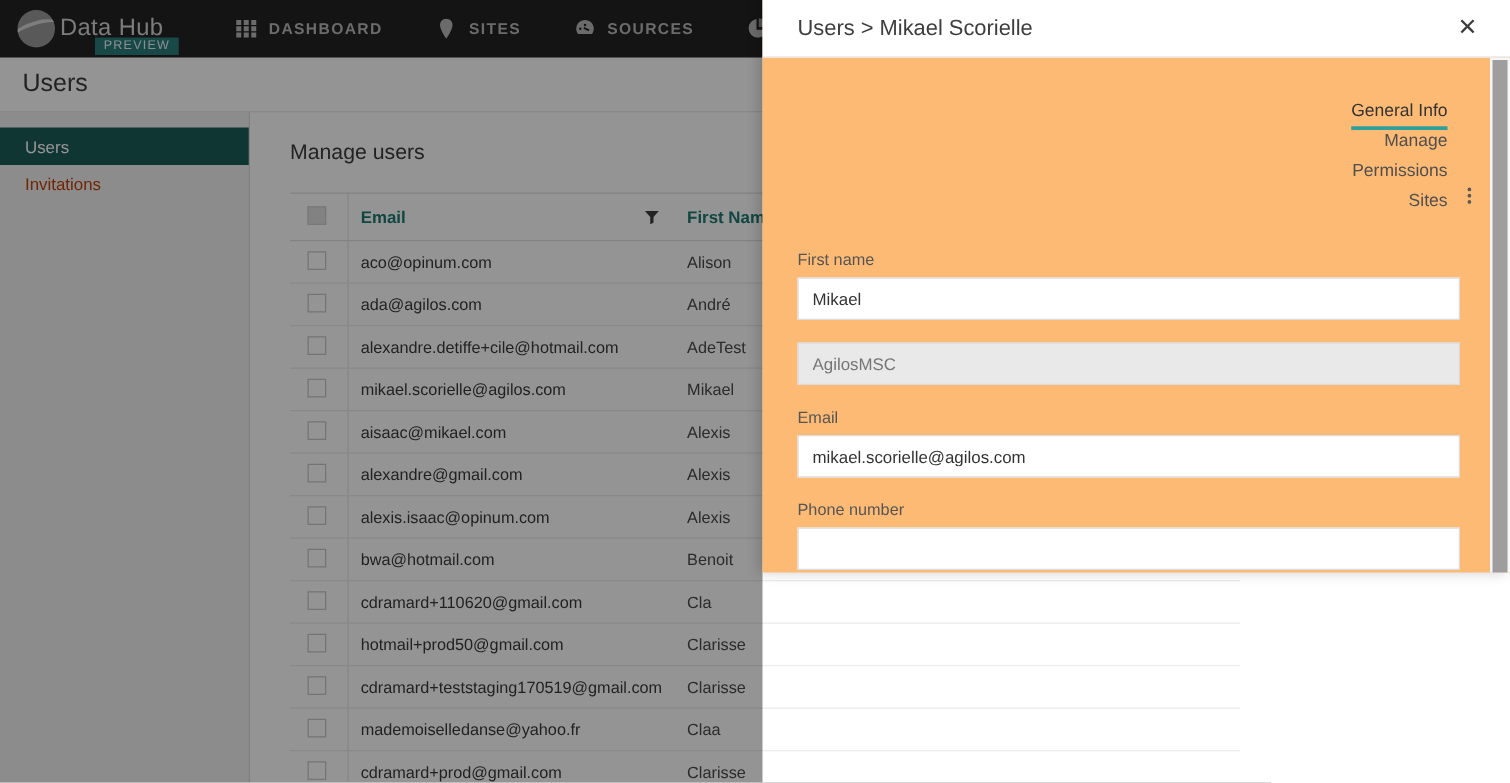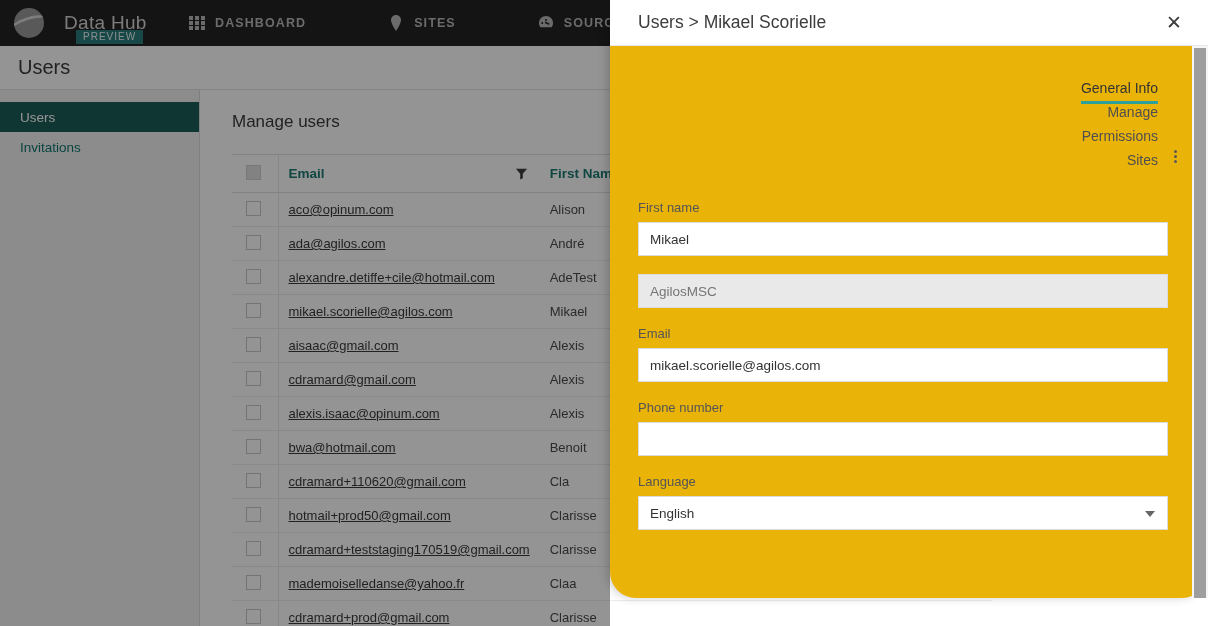--- a/index.html
+++ b/index.html
@@ -50,35 +50,35 @@
     left: -6px; top: 9px;
     width: 42px; height: 16px;
     border-top: 3px solid #d8d8d8;
     border-radius: 50%;
     transform: rotate(-18deg);
   }
   .brand-text {
     color: #d6d6d6;
     font-size: 19px;
     letter-spacing: .3px;
-    margin-left: 20px;
+    margin-left: 4px;
     font-weight: 400;
   }
   .preview-badge {
     position: absolute;
     left: 62px;
     top: 22px;
     background: #2a7d7b;
     color: #eaf6f5;
     font-size: 10px;
     letter-spacing: 1px;
     padding: 1px 7px 2px 7px;
     font-weight: 400;
   }
-  .nav-items { display: flex; align-items: center; margin-left: 24px; gap: 39px; }
+  .nav-items { display: flex; align-items: center; margin-left: 24px; }
   .nav-item {
     display: flex;
     align-items: center;
     color: #b9b9b9;
     font-size: 12.5px;
     letter-spacing: 1.1px;
     font-weight: 600;
     margin-right: 42px;
     cursor: pointer;
     white-space: nowrap;
@@ -105,21 +105,21 @@
     border-right: 1px solid #dcdcdc;
     padding-top: 12px;
     flex: none;
   }
   .side-item {
     height: 30px;
     display: flex;
     align-items: center;
     padding-left: 20px;
     font-size: 13.5px;
-    color: #0f766e;
+    color: #c2410c;
     cursor: pointer;
   }
   .side-item.active { background: #1d5d5b; color: #ffffff; }
 
   .main-area { flex: 1; background: #ffffff; padding: 22px 0 0 32px; }
   .main-heading {
     font-size: 17px;
     color: #3b3b3b;
     margin-bottom: 22px;
     font-weight: 400;
@@ -154,21 +154,20 @@
   .chk {
     width: 15px; height: 15px;
     border: 1px solid #c8c8c8;
     background: #ffffff;
     display: inline-block;
     cursor: pointer;
   }
   .chk.hdr { background: #e0e0e0; border-color: #cfcfcf; }
   .email-link {
     color: #3a3a3a;
-    text-decoration: underline;
     font-size: 13px;
     cursor: pointer;
   }
   .filter-ico {
     position: absolute;
     right: 12px;
     top: 12px;
     cursor: pointer;
   }
 
@@ -180,27 +179,26 @@
     height: 626px;
     background: rgba(0,0,0,0.42);
     z-index: 5;
   }
 
   
   #detail-panel {
     position: absolute;
     right: 0; top: 0;
     width: 598px;
-    height: 598px;
-    background: #eab308;
+    height: 458px;
+    background: #fdba74;
     z-index: 10;
     display: flex;
     flex-direction: column;
     box-shadow: -3px 0 10px rgba(0,0,0,.18);
-    border-radius: 26px;
   }
   .panel-header {
     height: 46px;
     background: #ffffff;
     border-bottom: 1px solid #e8e8e8;
     display: flex;
     align-items: center;
     justify-content: space-between;
     padding: 0 22px 0 28px;
     flex: none;
@@ -429,26 +427,26 @@
               <td><span class="email-link">alexandre.detiffe+cile@hotmail.com</span></td>
               <td>AdeTest</td>
             </tr>
             <tr>
               <td class="cbcol"><span class="chk"></span></td>
               <td><span class="email-link">mikael.scorielle@agilos.com</span></td>
               <td>Mikael</td>
             </tr>
             <tr>
               <td class="cbcol"><span class="chk"></span></td>
-              <td><span class="email-link">aisaac@gmail.com</span></td>
+              <td><span class="email-link">aisaac@mikael.com</span></td>
               <td>Alexis</td>
             </tr>
             <tr>
               <td class="cbcol"><span class="chk"></span></td>
-              <td><span class="email-link">cdramard@gmail.com</span></td>
+              <td><span class="email-link">alexandre@gmail.com</span></td>
               <td>Alexis</td>
             </tr>
             <tr>
               <td class="cbcol"><span class="chk"></span></td>
               <td><span class="email-link">alexis.isaac@opinum.com</span></td>
               <td>Alexis</td>
             </tr>
             <tr>
               <td class="cbcol"><span class="chk"></span></td>
               <td><span class="email-link">bwa@hotmail.com</span></td>

